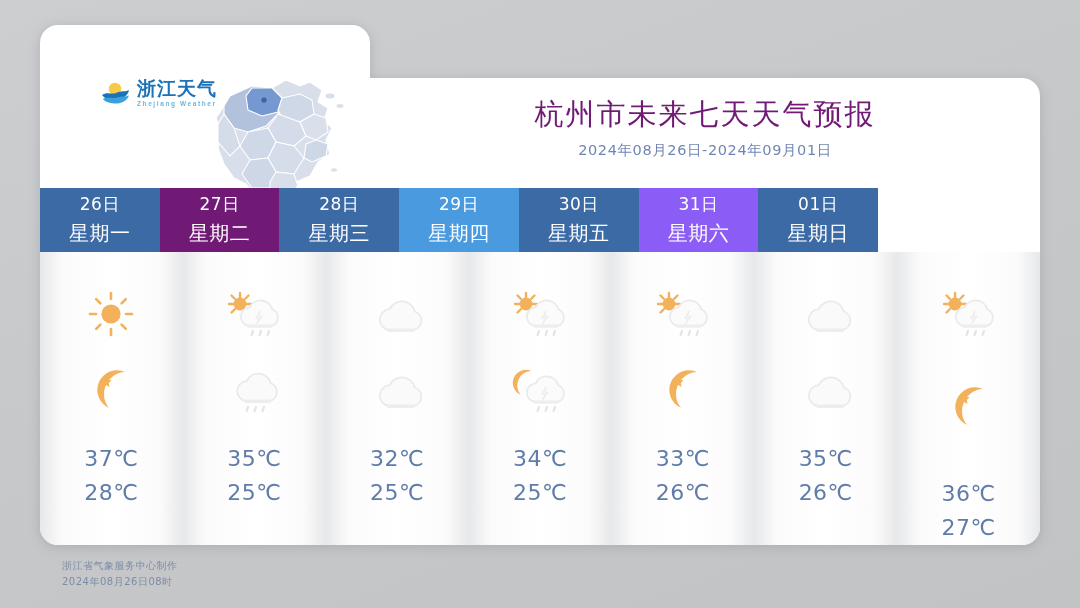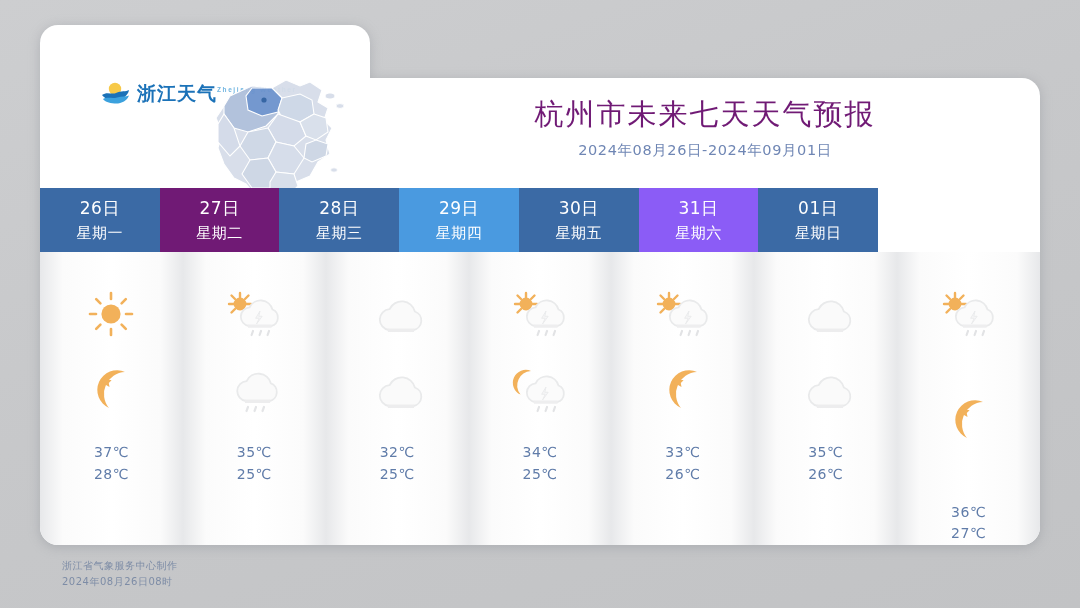--- a/index.html
+++ b/index.html
@@ -26,21 +26,21 @@
     background:#fff;border-radius:18px 18px 0 0;
   }
   .card-right{
     position:absolute;left:0;top:53px;width:1000px;height:467px;
     background:#fff;border-radius:0 18px 18px 18px;
   }
 
   
   .logo{position:absolute;left:60px;top:53px;display:flex;align-items:center;gap:7px;}
   .logo-mark{width:30px;height:30px;position:relative;flex:0 0 auto;}
-  .logo-text{display:flex;flex-direction:row;line-height:1;}
+  .logo-text{display:flex;flex-direction:column;line-height:1;}
   .logo-cn{font-size:19px;font-weight:bold;color:#1b72b8;letter-spacing:1px;
            font-family:"DejaVu Sans","Liberation Sans",sans-serif;}
   .logo-en{font-size:6.5px;color:#6fb4e0;letter-spacing:1.6px;margin-top:3px;
            font-family:"Liberation Sans",sans-serif;font-weight:bold;}
 
   
   .map{position:absolute;left:150px;top:45px;width:160px;height:140px;opacity:.95;}
 
   
   .title-wrap{position:absolute;left:330px;top:72px;width:670px;text-align:center;}
@@ -56,37 +56,37 @@
   
   .days-header{
     position:absolute;left:0;top:163px;width:838px;height:64px;display:flex;overflow:hidden;
   }
   .day-head{
     flex:1 1 0;display:flex;flex-direction:column;align-items:center;justify-content:center;
     color:#fff;gap:4px;
   }
   .day-head .d1{font-size:17px;letter-spacing:.5px;
     font-family:"DejaVu Sans","Liberation Sans",sans-serif;}
-  .day-head .d2{font-size:15px;letter-spacing:.5px;
+  .day-head .d2{font-size:20px;letter-spacing:.5px;
     font-family:"DejaVu Sans","Liberation Sans",sans-serif;}
 
   
   .cols{position:absolute;left:0;top:227px;width:1000px;height:293px;display:flex;}
   .col{
     flex:1 1 0;position:relative;
     display:flex;flex-direction:column;align-items:center;
     background:linear-gradient(90deg,#e7e8ea 0%,#fbfbfb 16%,#ffffff 50%,#fbfbfb 84%,#e7e8ea 100%);
   }
   .col:last-child{border-radius:0 0 18px 0;justify-content:space-between;}
   .col:first-child{border-radius:0 0 0 18px;}
   .icon-day{margin-top:36px;width:70px;height:52px;position:relative;}
   .icon-night{margin-top:24px;width:70px;height:52px;position:relative;}
   .temps{margin-top:26px;text-align:center;}
   .t-high,.t-low{
-    font-size:14px;color:#607ca9;letter-spacing:.5px;line-height:1.55;
+    font-size:22px;color:#607ca9;letter-spacing:.5px;line-height:1.55;
     font-family:"DejaVu Sans","Liberation Sans",sans-serif;
   }
 
   
   .footer{
     position:absolute;left:62px;top:558px;line-height:1.55;
   }
   .footer div{
     font-size:10px;color:#7d8ca6;letter-spacing:.5px;
     font-family:"DejaVu Sans","Liberation Sans",sans-serif;

